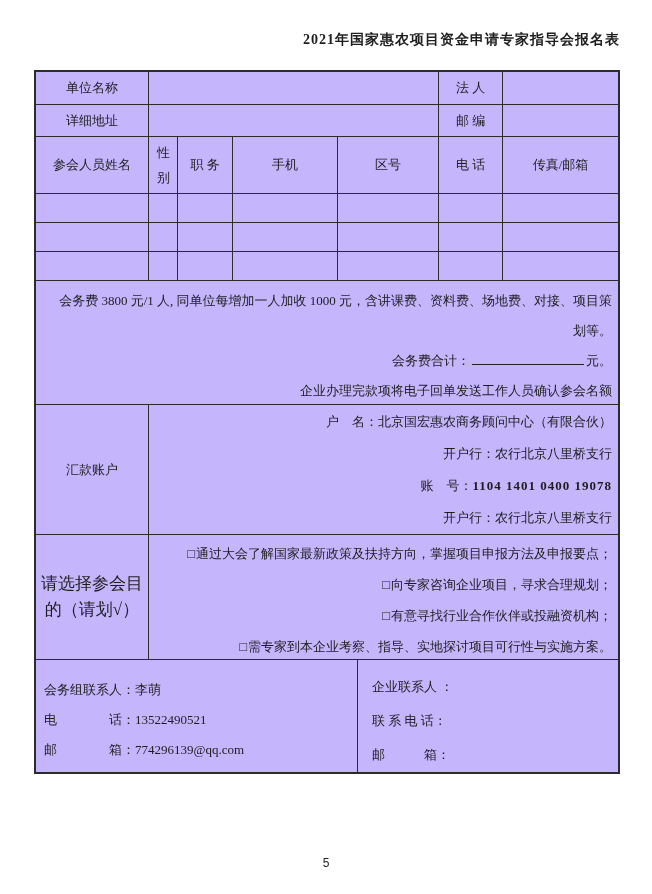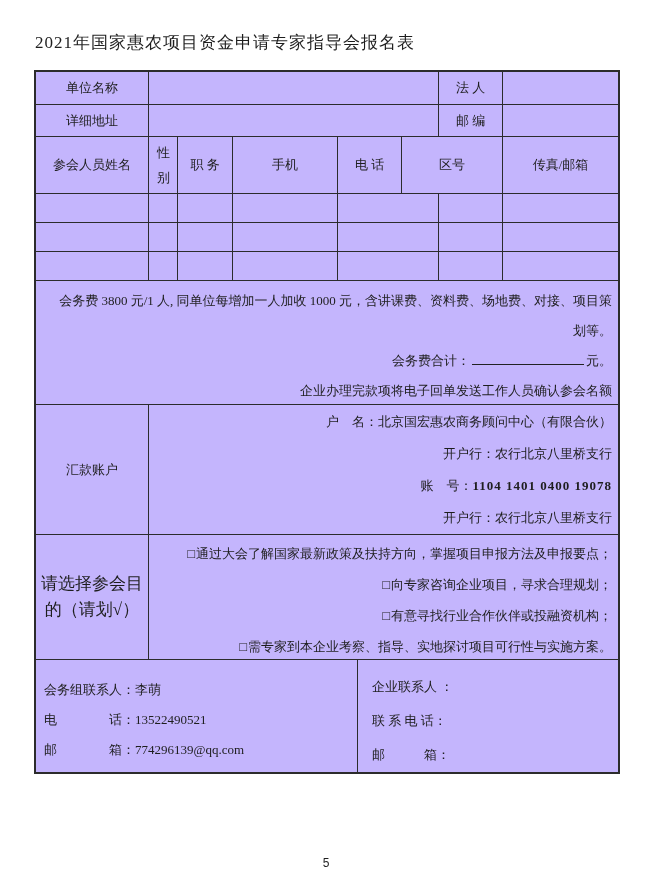--- a/index.html
+++ b/index.html
@@ -3,21 +3,21 @@
 <meta charset="utf-8">
 <style>
   html,body{margin:0;padding:0;background:#fff;}
   .page{
     position:relative;width:652px;height:894px;background:#ffffff;
     font-family:"Liberation Serif","DejaVu Serif",serif;
     color:#1e1e1e;overflow:hidden;
   }
   .title{
     position:absolute;top:31px;left:35px;width:585px;
-    text-align:left;font-size:17px;font-weight:normal;letter-spacing:1px;
+    text-align:right;font-size:14px;font-weight:bold;letter-spacing:1px;
   }
   .form{
     position:absolute;top:70px;left:34px;width:586px;
     border:2px solid #2c2c2c;box-sizing:border-box;background:#c4b5fd;
   }
   .row{display:flex;width:100%;}
   .c{
     box-sizing:border-box;border-right:1px solid #2c2c2c;border-bottom:1px solid #2c2c2c;
     display:flex;align-items:center;justify-content:center;
     font-size:13px;overflow:hidden;
@@ -86,22 +86,22 @@
       <div class="c w-wide"></div>
       <div class="c w-tel">邮 编</div>
       <div class="c w-fax last"></div>
     </div>
 
     <div class="row hh">
       <div class="c w-label">参会人员姓名</div>
       <div class="c w-gender gender">性别</div>
       <div class="c w-pos">职 务</div>
       <div class="c w-mobile">手机</div>
+      <div class="c w-area">区号</div>
       <div class="c w-tel">电 话</div>
-      <div class="c w-area">区号</div>
       <div class="c w-fax last">传真/邮箱</div>
     </div>
 
     <div class="row he">
       <div class="c w-label"></div>
       <div class="c w-gender"></div>
       <div class="c w-pos"></div>
       <div class="c w-mobile"></div>
       <div class="c w-area"></div>
       <div class="c w-tel"></div>

